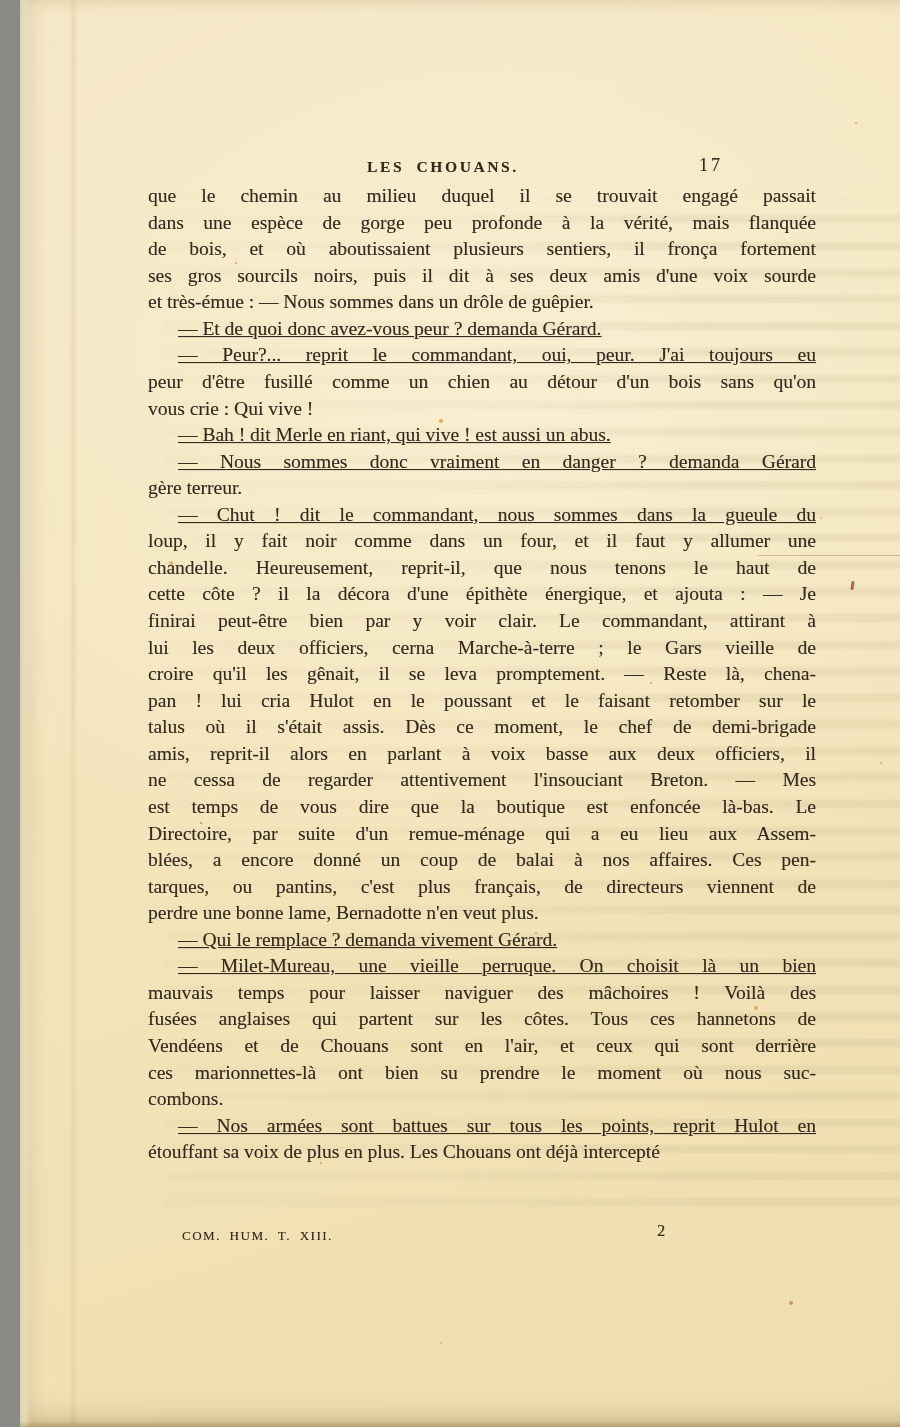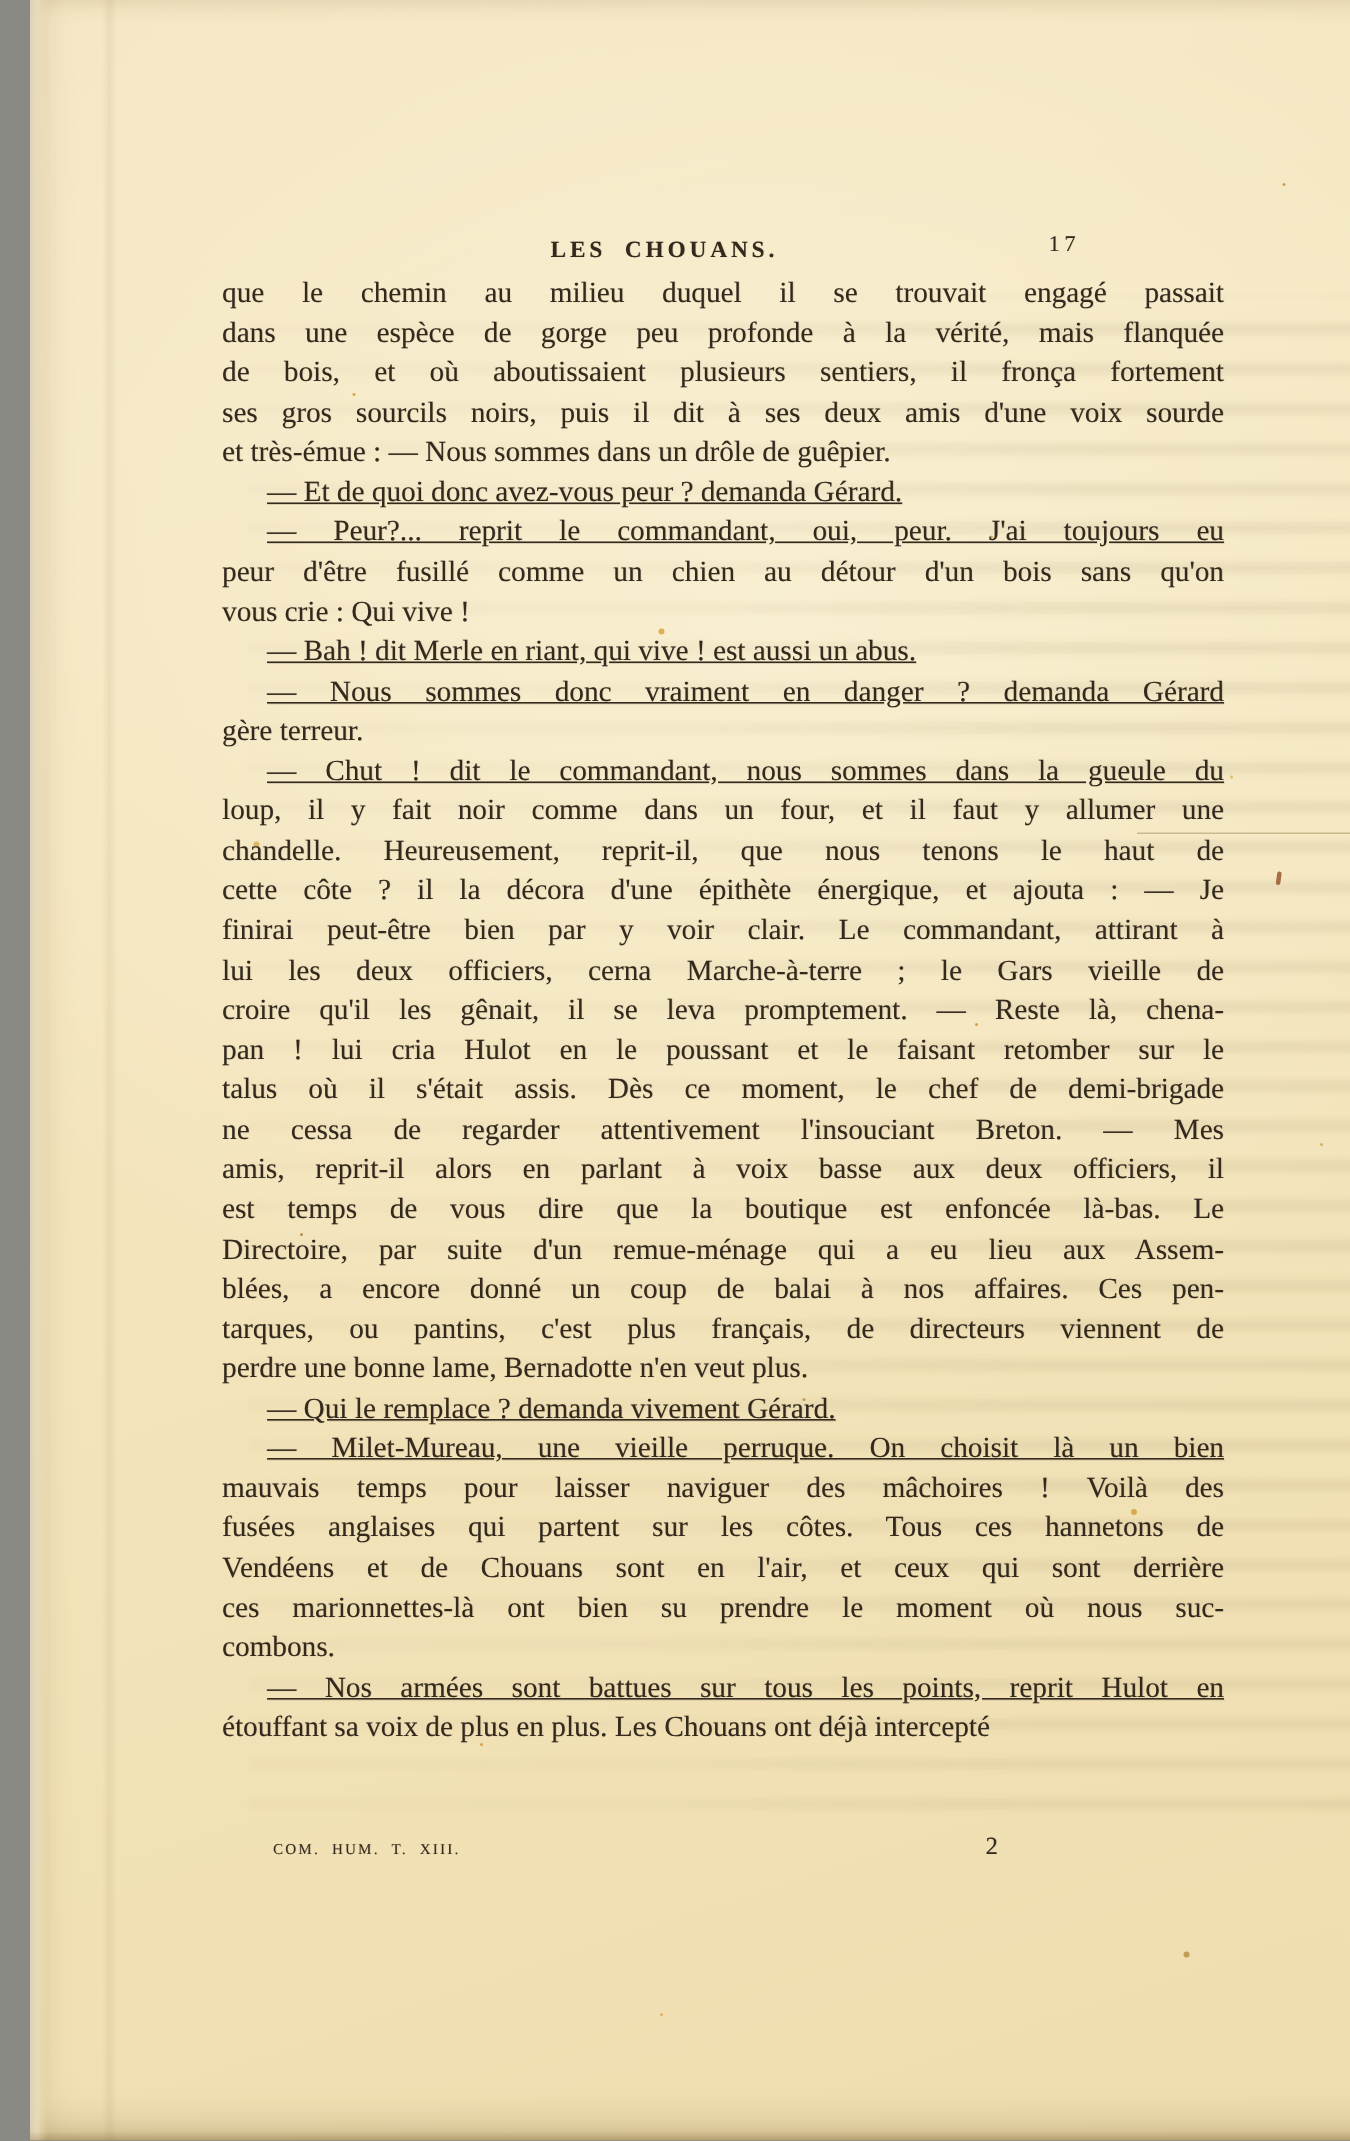--- a/index.html
+++ b/index.html
@@ -35,26 +35,26 @@
       -35px 560px 0 0 #b98e4f, 645px 500px 0 0 #d6ae62, 425px 95px 0 0 #dcae58,
       345px 1180px 0 1px #cfa455, 35px 760px 0 0 #d8a956, 585px 255px 0 0 #e3ba6e;}
   .verso{position:absolute;left:145px;top:196px;width:740px;height:1026px;pointer-events:none;
     background:repeating-linear-gradient(0deg,rgba(0,0,0,0) 0 15.5px,rgba(128,110,68,.085) 15.5px 23.5px,rgba(0,0,0,0) 23.5px 26.57px);
     filter:blur(1.7px);
     -webkit-mask-image:linear-gradient(to right,rgba(0,0,0,.25) 0,rgba(0,0,0,.35) 35%,#000 72%);
     mask-image:linear-gradient(to right,rgba(0,0,0,.25) 0,rgba(0,0,0,.35) 35%,#000 72%);}
   .ink{color:#33291d;text-shadow:.3px .3px .5px rgba(51,41,29,.35);}
   .running-title{position:absolute;left:347px;top:158px;font-size:15.5px;font-weight:700;
     letter-spacing:2.6px;word-spacing:6px;}
-  .page-number{position:absolute;left:679px;top:155px;font-size:15px;letter-spacing:3px;font-family:Liberation Serif, serif;}
+  .page-number{position:absolute;left:679px;top:155px;font-size:18px;letter-spacing:3px;font-family:Liberation Serif, serif;}
   .body-text{position:absolute;left:128px;top:183px;width:668px;font-size:19.5px;line-height:26.57px;}
   .line{text-align:justify;text-align-last:justify;white-space:normal;}
   .line.end{text-align-last:left;}
   .line.indent{text-indent:30px;text-decoration:underline;}
-  .sig{position:absolute;left:162px;top:1228px;font-size:10px;letter-spacing:1.5px;word-spacing:4px;}
+  .sig{position:absolute;left:162px;top:1228px;font-size:13px;letter-spacing:1.5px;word-spacing:4px;}
   .sheet{position:absolute;left:637px;top:1221px;font-size:16.5px;}
 </style>
 </head>
 <body>
 
 <div class="page">
   <div class="left-sliver"></div>
   <div class="left-crease"></div>
   <div class="specks"></div>
   <div class="verso"></div>
@@ -80,22 +80,22 @@
       <div class="line end">gère terreur.</div>
       <div class="line indent">— Chut ! dit le commandant, nous sommes dans la gueule du</div>
       <div class="line">loup, il y fait noir comme dans un four, et il faut y allumer une</div>
       <div class="line">chandelle. Heureusement, reprit-il, que nous tenons le haut de</div>
       <div class="line">cette côte ? il la décora d'une épithète énergique, et ajouta : — Je</div>
       <div class="line">finirai peut-être bien par y voir clair. Le commandant, attirant à</div>
       <div class="line">lui les deux officiers, cerna Marche-à-terre ; le Gars vieille de</div>
       <div class="line">croire qu'il les gênait, il se leva promptement. — Reste là, chena-</div>
       <div class="line">pan ! lui cria Hulot en le poussant et le faisant retomber sur le</div>
       <div class="line">talus où il s'était assis. Dès ce moment, le chef de demi-brigade</div>
+      <div class="line">amis, reprit-il alors en parlant à voix basse aux deux officiers, il</div>
       <div class="line">ne cessa de regarder attentivement l'insouciant Breton. — Mes</div>
-      <div class="line">amis, reprit-il alors en parlant à voix basse aux deux officiers, il</div>
       <div class="line">est temps de vous dire que la boutique est enfoncée là-bas. Le</div>
       <div class="line">Directoire, par suite d'un remue-ménage qui a eu lieu aux Assem-</div>
       <div class="line">blées, a encore donné un coup de balai à nos affaires. Ces pen-</div>
       <div class="line">tarques, ou pantins, c'est plus français, de directeurs viennent de</div>
       <div class="line end">perdre une bonne lame, Bernadotte n'en veut plus.</div>
       <div class="line indent end">— Qui le remplace ? demanda vivement Gérard.</div>
       <div class="line indent">— Milet-Mureau, une vieille perruque. On choisit là un bien</div>
       <div class="line">mauvais temps pour laisser naviguer des mâchoires ! Voilà des</div>
       <div class="line">fusées anglaises qui partent sur les côtes. Tous ces hannetons de</div>
       <div class="line">Vendéens et de Chouans sont en l'air, et ceux qui sont derrière</div>

